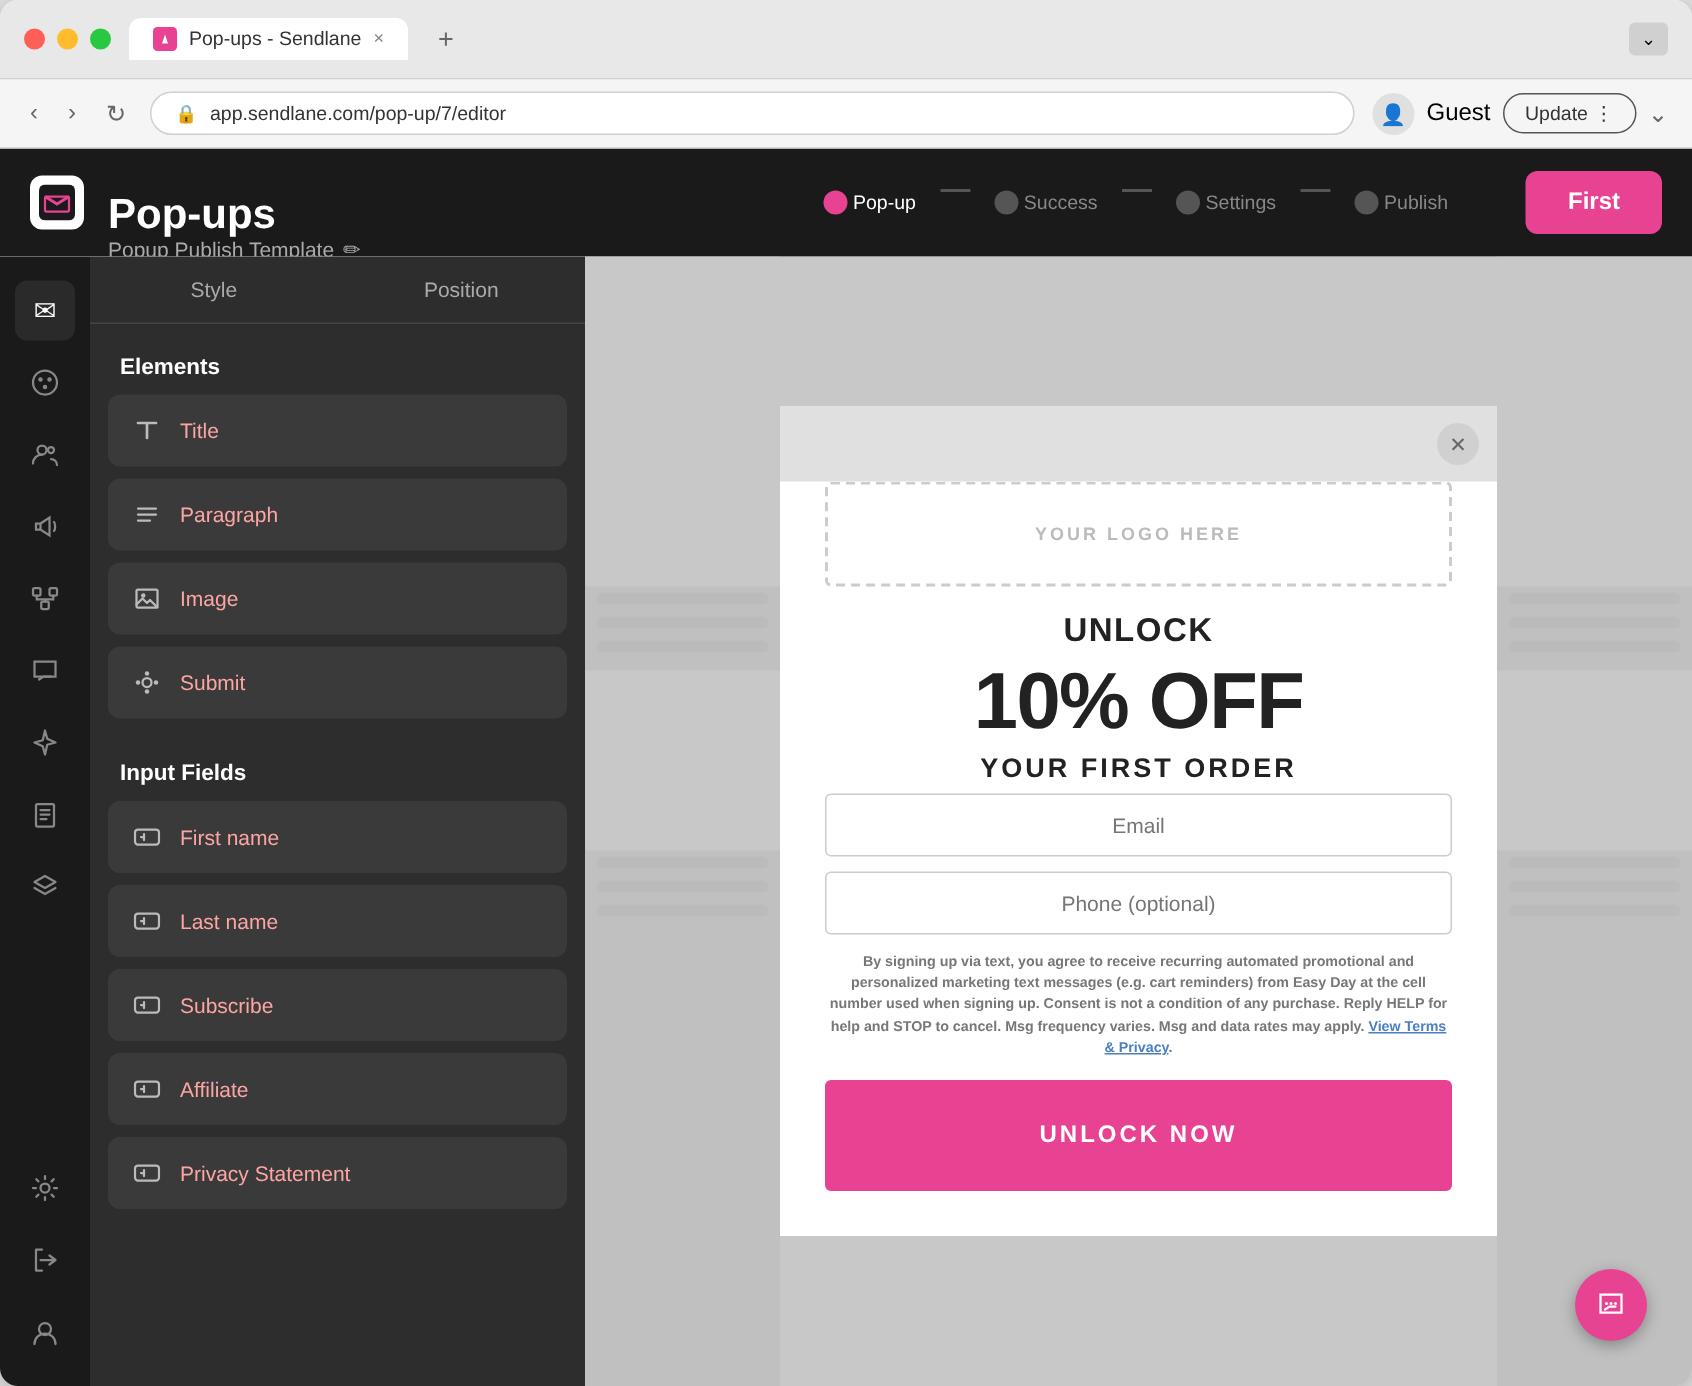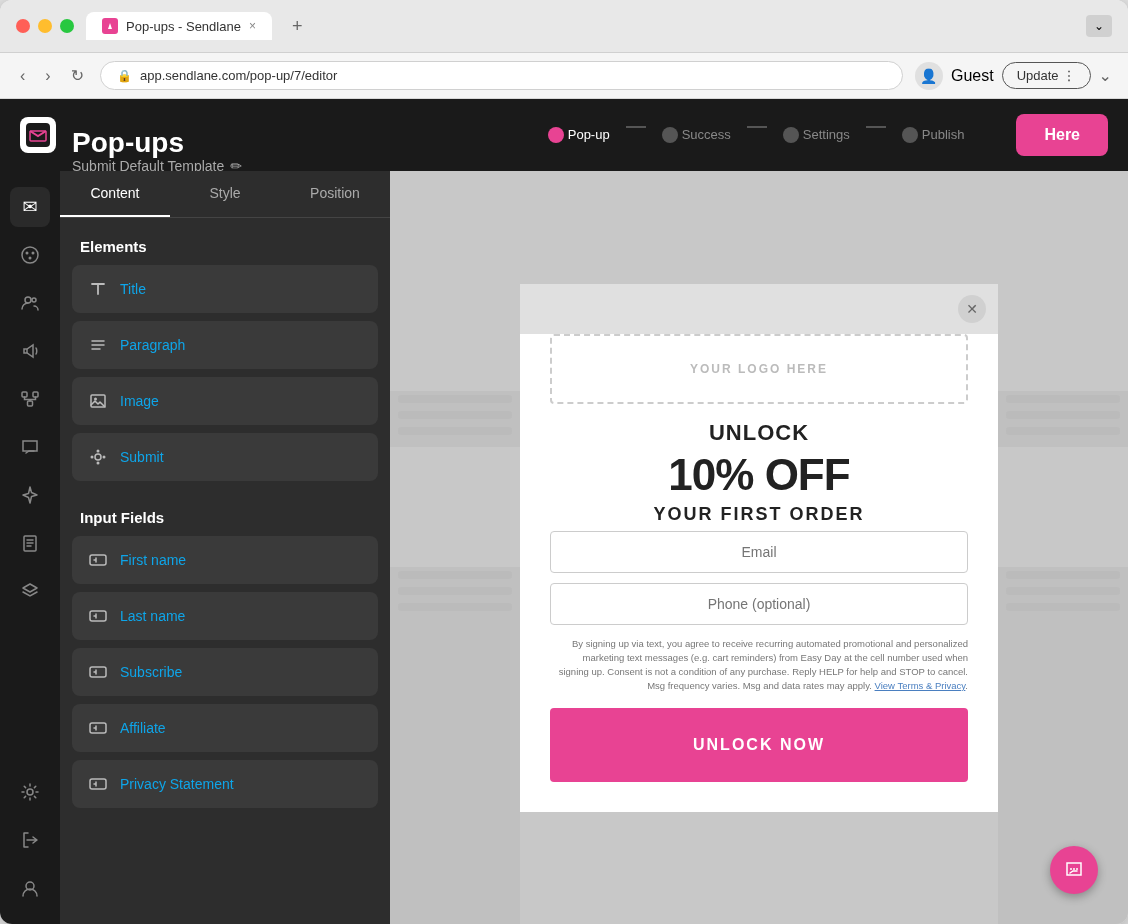--- a/index.html
+++ b/index.html
@@ -6,21 +6,21 @@
     body { font-family: -apple-system, BlinkMacSystemFont, 'Segoe UI', sans-serif; background: #e5e5e5; width: 1128px; height: 924px; overflow: hidden; }
 
     
     .browser-window { width: 1128px; height: 924px; background: #f0f0f0; border-radius: 12px; overflow: hidden; display: flex; flex-direction: column; box-shadow: 0 4px 20px rgba(0,0,0,0.3); }
     .browser-titlebar { background: #e8e8e8; padding: 12px 16px; display: flex; align-items: center; gap: 12px; border-bottom: 1px solid #d0d0d0; }
     .traffic-lights { display: flex; gap: 8px; }
     .traffic-light { width: 14px; height: 14px; border-radius: 50%; }
     .tl-red { background: #ff5f57; }
     .tl-yellow { background: #ffbd2e; }
     .tl-green { background: #28c840; }
-    .browser-tab { background: white; border-radius: 8px 8px 0 0; padding: 6px 16px; display: flex; align-items: center; gap: 8px; font-size: 13px; color: #333; min-width: 180px; }
+    .browser-tab { background: white; border-radius: 8px 8px 0 0; padding: 6px 16px; display: flex; gap: 8px; font-size: 13px; color: #333; min-width: 180px; }
     .tab-favicon { width: 16px; height: 16px; background: #e84393; border-radius: 3px; display: flex; align-items: center; justify-content: center; }
     .tab-close { margin-left: auto; color: #888; font-size: 12px; cursor: pointer; }
     .new-tab-btn { background: none; border: none; font-size: 18px; color: #666; cursor: pointer; padding: 2px 8px; }
     .window-controls-right { margin-left: auto; display: flex; gap: 8px; }
     .win-btn { background: #d0d0d0; border: none; border-radius: 4px; padding: 4px 8px; font-size: 12px; cursor: pointer; }
 
     
     .address-bar { background: #f5f5f5; padding: 8px 16px; display: flex; align-items: center; gap: 12px; border-bottom: 1px solid #d8d8d8; }
     .nav-btn { background: none; border: none; color: #666; font-size: 16px; cursor: pointer; padding: 4px; border-radius: 4px; }
     .address-field { flex: 1; background: white; border: 1px solid #d0d0d0; border-radius: 20px; padding: 6px 16px; font-size: 13px; display: flex; align-items: center; gap: 8px; }
@@ -60,37 +60,37 @@
     .icon-sidebar { width: 60px; background: #1a1a1a; display: flex; flex-direction: column; align-items: center; padding: 16px 0; gap: 8px; }
     .nav-icon { width: 40px; height: 40px; display: flex; align-items: center; justify-content: center; border-radius: 8px; cursor: pointer; color: #888; font-size: 18px; }
     .nav-icon-active { background: #2a2a2a; color: white; }
 
     
     .content-sidebar { width: 330px; background: #2d2d2d; color: white; display: flex; flex-direction: column; overflow-y: auto; }
     .sidebar-tabs { display: flex; border-bottom: 1px solid #444; }
     .sidebar-tab { flex: 1; padding: 14px 0; text-align: center; font-size: 14px; font-weight: 500; cursor: pointer; color: #aaa; }
     .sidebar-tab-active { color: white; border-bottom: 2px solid white; }
     .sidebar-section-header { padding: 20px 20px 10px; font-size: 15px; font-weight: 600; color: white; }
-    .element-item { margin: 0 12px 8px; background: #3a3a3a; border-radius: 8px; padding: 14px 16px; display: flex; align-items: center; gap: 12px; cursor: pointer; color: #0ea5e9; font-size: 14px; }
+    .element-item { margin: 0 12px 8px; background: #3a3a3a; border-radius: 8px; padding: 14px 16px; display: flex; align-items: center; gap: 12px; cursor: pointer; color: #fca5a5; font-size: 14px; }
     .element-icon { width: 20px; height: 20px; display: flex; align-items: center; justify-content: center; color: #bbb; font-size: 16px; flex-shrink: 0; }
 
     
     .preview-area { flex: 1; background: #c8c8c8; position: relative; overflow: hidden; display: flex; align-items: center; justify-content: center; }
     .close-preview-btn { width: 28px; height: 28px; background: #d0d0d0; border-radius: 50%; display: flex; align-items: center; justify-content: center; cursor: pointer; font-size: 14px; color: #666; border: none; }
 
     
     .popup-content { padding: 0 30px 30px; width: 100%; }
     .logo-placeholder { width: 100%; height: 70px; border: 2px dashed #ccc; border-radius: 4px; display: flex; align-items: center; justify-content: center; margin-bottom: 16px; color: #bbb; font-size: 12px; letter-spacing: 2px; text-transform: uppercase; font-weight: 700; }
     .popup-headline1 { text-align: center; font-size: 22px; font-weight: 900; color: #222; letter-spacing: 1px; text-transform: uppercase; margin-bottom: 4px; }
-    .popup-headline2 { text-align: center; font-size: 44px; font-weight: 900; color: #222; letter-spacing: -1px; margin-bottom: 4px; }
+    .popup-headline2 { text-align: center; font-size: 53px; font-weight: 900; color: #222; letter-spacing: -1px; margin-bottom: 4px; }
     .popup-headline3 { text-align: center; font-size: 18px; font-weight: 900; color: #222; letter-spacing: 2px; text-transform: uppercase; margin-bottom: 6px; }
     .popup-subtext { text-align: center; font-size: 11px; color: #555; letter-spacing: 2px; text-transform: uppercase; font-weight: 500; margin-bottom: 16px; }
     .popup-email-input { width: 100%; border: 1.5px solid #ccc; border-radius: 4px; padding: 12px 14px; font-size: 14px; color: #999; margin-bottom: 10px; text-align: center; }
     .popup-phone-input { width: 100%; border: 1.5px solid #ccc; border-radius: 4px; padding: 12px 14px; font-size: 14px; color: #0f172a; margin-bottom: 12px; text-align: center; }
-    .popup-legal { font-size: 9.5px; color: #777; line-height: 1.5; margin-bottom: 14px; text-align: right; }
+    .popup-legal { font-size: 9.5px; color: #777; line-height: 1.5; margin-bottom: 14px; text-align: center; font-weight: bold; }
     .popup-legal a { color: #4a7fc0; }
     .popup-cta-btn { width: 100%; background: #e84393; color: white; border: none; border-radius: 4px; padding: 28px; font-size: 16px; font-weight: 900; letter-spacing: 2px; cursor: pointer; text-transform: uppercase; }
 
     
     .chat-btn { position: absolute; bottom: 30px; right: 30px; width: 48px; height: 48px; background: #e84393; border-radius: 50%; display: flex; align-items: center; justify-content: center; cursor: pointer; box-shadow: 0 3px 10px rgba(0,0,0,0.3); }
   </style>
 </head>
 <body>
 
 <div class="browser-window">
@@ -142,21 +142,21 @@
       <div class="app-logo">
         <svg class="logo-icon" viewBox="0 0 24 24" fill="none">
           <rect width="24" height="24" rx="4" fill="#1a1a1a"></rect>
           <path d="M4 8l8 5 8-5" stroke="#e84393" stroke-width="2"></path>
           <rect x="4" y="8" width="16" height="10" rx="1" stroke="#e84393" stroke-width="1.5" fill="none"></rect>
         </svg>
       </div>
       <div class="header-title-area">
         <div class="header-title">Pop-ups</div>
         <div class="header-subtitle">
-          <span>Submit Default Template</span>
+          <span>Popup Publish Template</span>
           <span class="edit-icon">✏</span>
         </div>
       </div>
 
       <div class="wizard-steps">
         <div class="wizard-step">
           <div class="step-dot step-dot-active"></div>
           <span class="step-label">Pop-up</span>
         </div>
         <div class="step-line"></div>
@@ -169,21 +169,21 @@
           <div class="step-dot step-dot-inactive"></div>
           <span class="step-label step-label-inactive">Settings</span>
         </div>
         <div class="step-line"></div>
         <div class="wizard-step">
           <div class="step-dot step-dot-inactive"></div>
           <span class="step-label step-label-inactive">Publish</span>
         </div>
       </div>
 
-      <button class="next-btn">Here</button>
+      <button class="next-btn">First</button>
     </div>
 
     <div class="main-layout">
 
       <div class="icon-sidebar">
         <div class="nav-icon nav-icon-active">✉</div>
         <div class="nav-icon">
           <svg width="20" height="20" viewBox="0 0 20 20" fill="currentColor">
             <circle cx="10" cy="10" r="8" stroke="#888" stroke-width="1.5" fill="none"></circle>
             <circle cx="7" cy="8" r="1.5" fill="#888"></circle>
@@ -252,21 +252,20 @@
         <div class="nav-icon">
           <svg width="20" height="20" viewBox="0 0 20 20" fill="none">
             <circle cx="10" cy="8" r="4" stroke="#888" stroke-width="1.5"></circle>
             <path d="M3 18c0-3.9 3.1-7 7-7s7 3.1 7 7" stroke="#888" stroke-width="1.5" stroke-linecap="round"></path>
           </svg>
         </div>
       </div>
 
       <div class="content-sidebar">
         <div class="sidebar-tabs">
-          <div class="sidebar-tab sidebar-tab-active">Content</div>
           <div class="sidebar-tab">Style</div>
           <div class="sidebar-tab">Position</div>
         </div>
 
         <div class="sidebar-section-header">Elements</div>
 
         <div class="element-item">
           <div class="element-icon">
             <svg width="18" height="18" viewBox="0 0 18 18" fill="none">
               <path d="M3 4h12M9 4v10" stroke="#bbb" stroke-width="1.8" stroke-linecap="round"></path>

